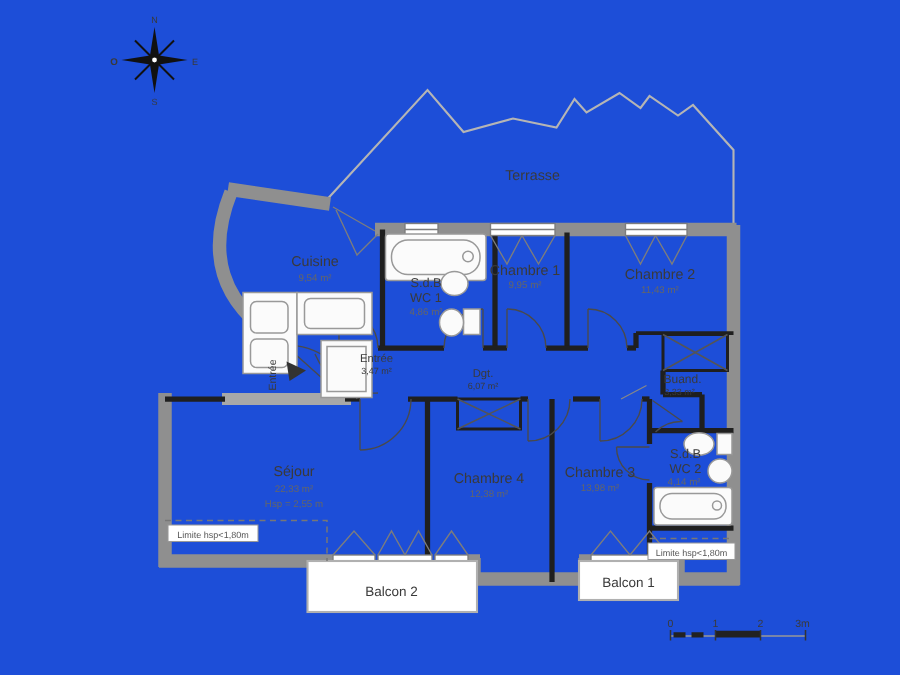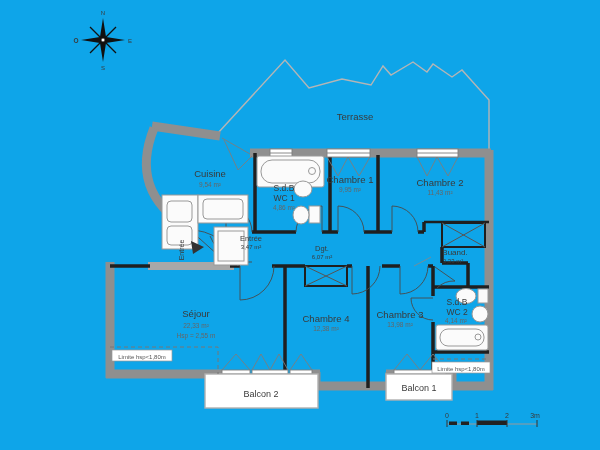--- a/index.html
+++ b/index.html
@@ -1,17 +1,17 @@
 <!DOCTYPE html>
 <html><head>
 <meta charset="utf-8">
 <style>
   html,body{margin:0;padding:0;background:#ffffff;}
   body{width:600px;height:450px;overflow:hidden;font-family:"Liberation Sans",sans-serif;}
-  #plan-wrap{width:600px;height:450px;position:relative;background:#0ea5e9;}
+  #plan-wrap{width:600px;height:450px;position:relative;background:#1d4ed8;}
   svg{display:block;}
   text{font-family:"Liberation Sans",sans-serif;fill:#3a3a3a;}
   .room-name{font-size:9.5px;}
   .room-area{font-size:6.5px;fill:#666;}
   .small-name{font-size:8.5px;}
   .tiny{font-size:6px;fill:#555;}
 </style>
 </head>
 <body>
 

